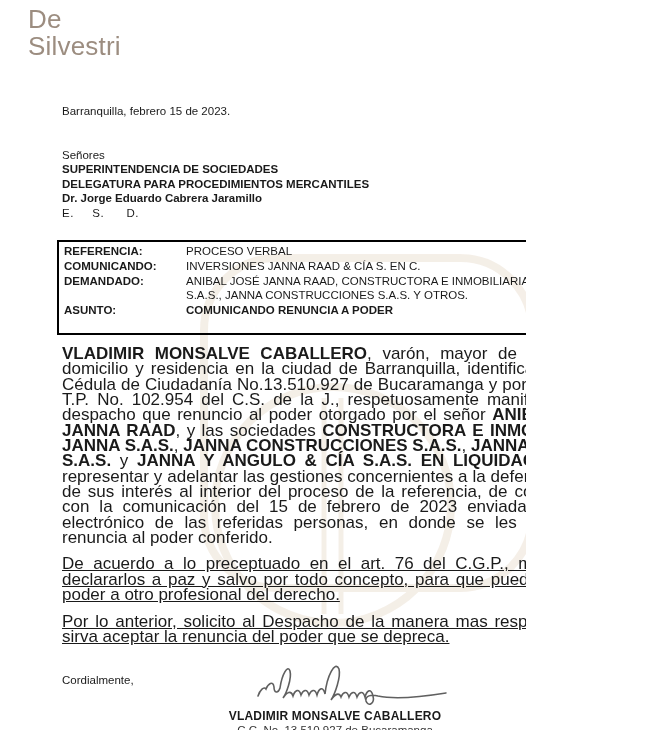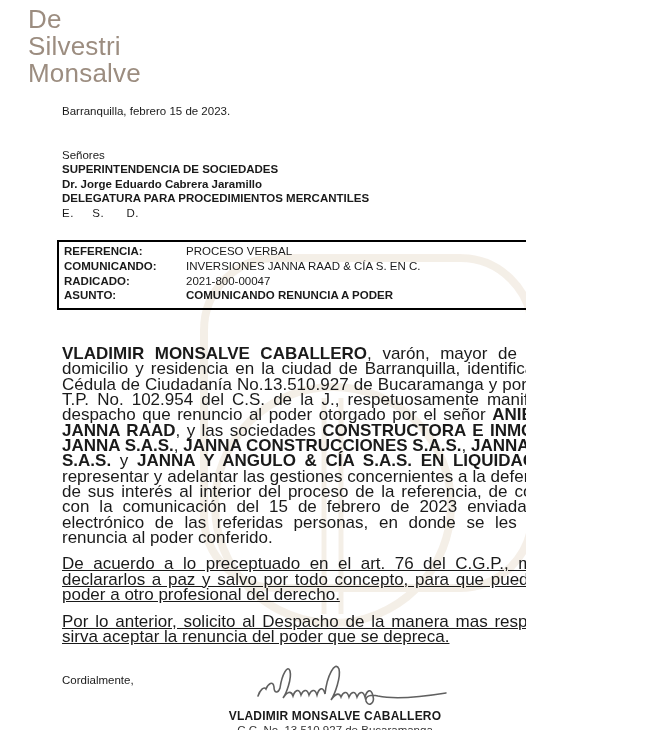--- a/index.html
+++ b/index.html
@@ -33,21 +33,21 @@
   .addressee { left: 62px; top: 148px; font-size: 11.5px; line-height: 14.4px; }
   .addressee .b { font-weight: bold; }
   .esd { letter-spacing: 0.5px; }
 
   
   .refbox {
     left: 57px; top: 240px;
     width: 550px;
     box-sizing: border-box;
     border: 2px solid #000;
-    padding: 2px 5px 5px 5px;
+    padding: 2px 5px 15px 5px;
     font-size: 11.5px; line-height: 14.8px;
     background: transparent;
   }
   .trow { display: grid; grid-template-columns: 122px 1fr; }
   .tlabel { font-weight: bold; }
   .tvalue.vb { font-weight: bold; }
 
   
   .bodytext {
     left: 62px; top: 346px;
@@ -82,47 +82,46 @@
       <line x1="324" y1="398" x2="324" y2="614" stroke-width="5"></line>
       <line x1="341" y1="398" x2="341" y2="614" stroke-width="5"></line>
     </g>
   </svg>
 
   <div class="content">
 
     <div class="layer logo" style="color:#9c8d80;">
       <div>De</div>
       <div>Silvestri</div>
-      <div>Monsalve</div>
     </div>
 
     <div class="layer pagenum">1</div>
 
     <div class="layer dateline">Barranquilla, febrero 15 de 2023.</div>
 
     <div class="layer addressee">
       <div>Señores</div>
       <div class="b">SUPERINTENDENCIA DE SOCIEDADES</div>
+      <div class="b">DELEGATURA PARA PROCEDIMIENTOS MERCANTILES</div>
       <div class="b">Dr. Jorge Eduardo Cabrera Jaramillo</div>
-      <div class="b">DELEGATURA PARA PROCEDIMIENTOS MERCANTILES</div>
       <div class="esd">E.&nbsp;&nbsp;&nbsp;&nbsp;&nbsp;S.&nbsp;&nbsp;&nbsp;&nbsp;&nbsp;&nbsp;D.</div>
     </div>
 
     <div class="layer refbox">
       <div class="trow">
         <div class="tlabel">REFERENCIA:</div>
         <div class="tvalue">PROCESO VERBAL</div>
       </div>
       <div class="trow">
         <div class="tlabel">COMUNICANDO:</div>
         <div class="tvalue">INVERSIONES JANNA RAAD &amp; CÍA S. EN C.</div>
       </div>
       <div class="trow">
-        <div class="tlabel">RADICADO:</div>
-        <div class="tvalue">2021-800-00047</div>
+        <div class="tlabel">DEMANDADO:</div>
+        <div class="tvalue">ANIBAL JOSÉ JANNA RAAD, CONSTRUCTORA E INMOBILIARIA JANNA S.A.S., JANNA CONSTRUCCIONES S.A.S. Y OTROS.</div>
       </div>
       <div class="trow">
         <div class="tlabel">ASUNTO:</div>
         <div class="tvalue vb">COMUNICANDO RENUNCIA A PODER</div>
       </div>
     </div>
 
     <div class="layer bodytext">
       <p><span class="b">VLADIMIR MONSALVE CABALLERO</span><span>, varón, mayor de edad, con domicilio y residencia en la ciudad de Barranquilla, identificado con la Cédula de Ciudadanía No.13.510.927 de Bucaramanga y portador de la T.P. No. 102.954 del C.S. de la J., respetuosamente manifiesto a su despacho que renuncio al poder otorgado por el señor </span><span class="b">ANIBAL JOSÉ JANNA RAAD</span><span>, y las sociedades </span><span class="b">CONSTRUCTORA E INMOBILIARIA JANNA S.A.S.</span><span>, </span><span class="b">JANNA CONSTRUCCIONES S.A.S.</span><span>, </span><span class="b">JANNA MOTORS S.A.S.</span><span> y </span><span class="b">JANNA Y ANGULO &amp; CÍA S.A.S. EN LIQUIDACIÓN</span><span> para representar y adelantar las gestiones concernientes a la defensa judicial de sus interés al interior del proceso de la referencia, de conformidad con la comunicación del 15 de febrero de 2023 enviada al correo electrónico de las referidas personas, en donde se les informa la renuncia al poder conferido.</span></p>
       <p>De acuerdo a lo preceptuado en el art. 76 del C.G.P., me permito declararlos a paz y salvo por todo concepto, para que puedan otorgar poder a otro profesional del derecho.</p>

